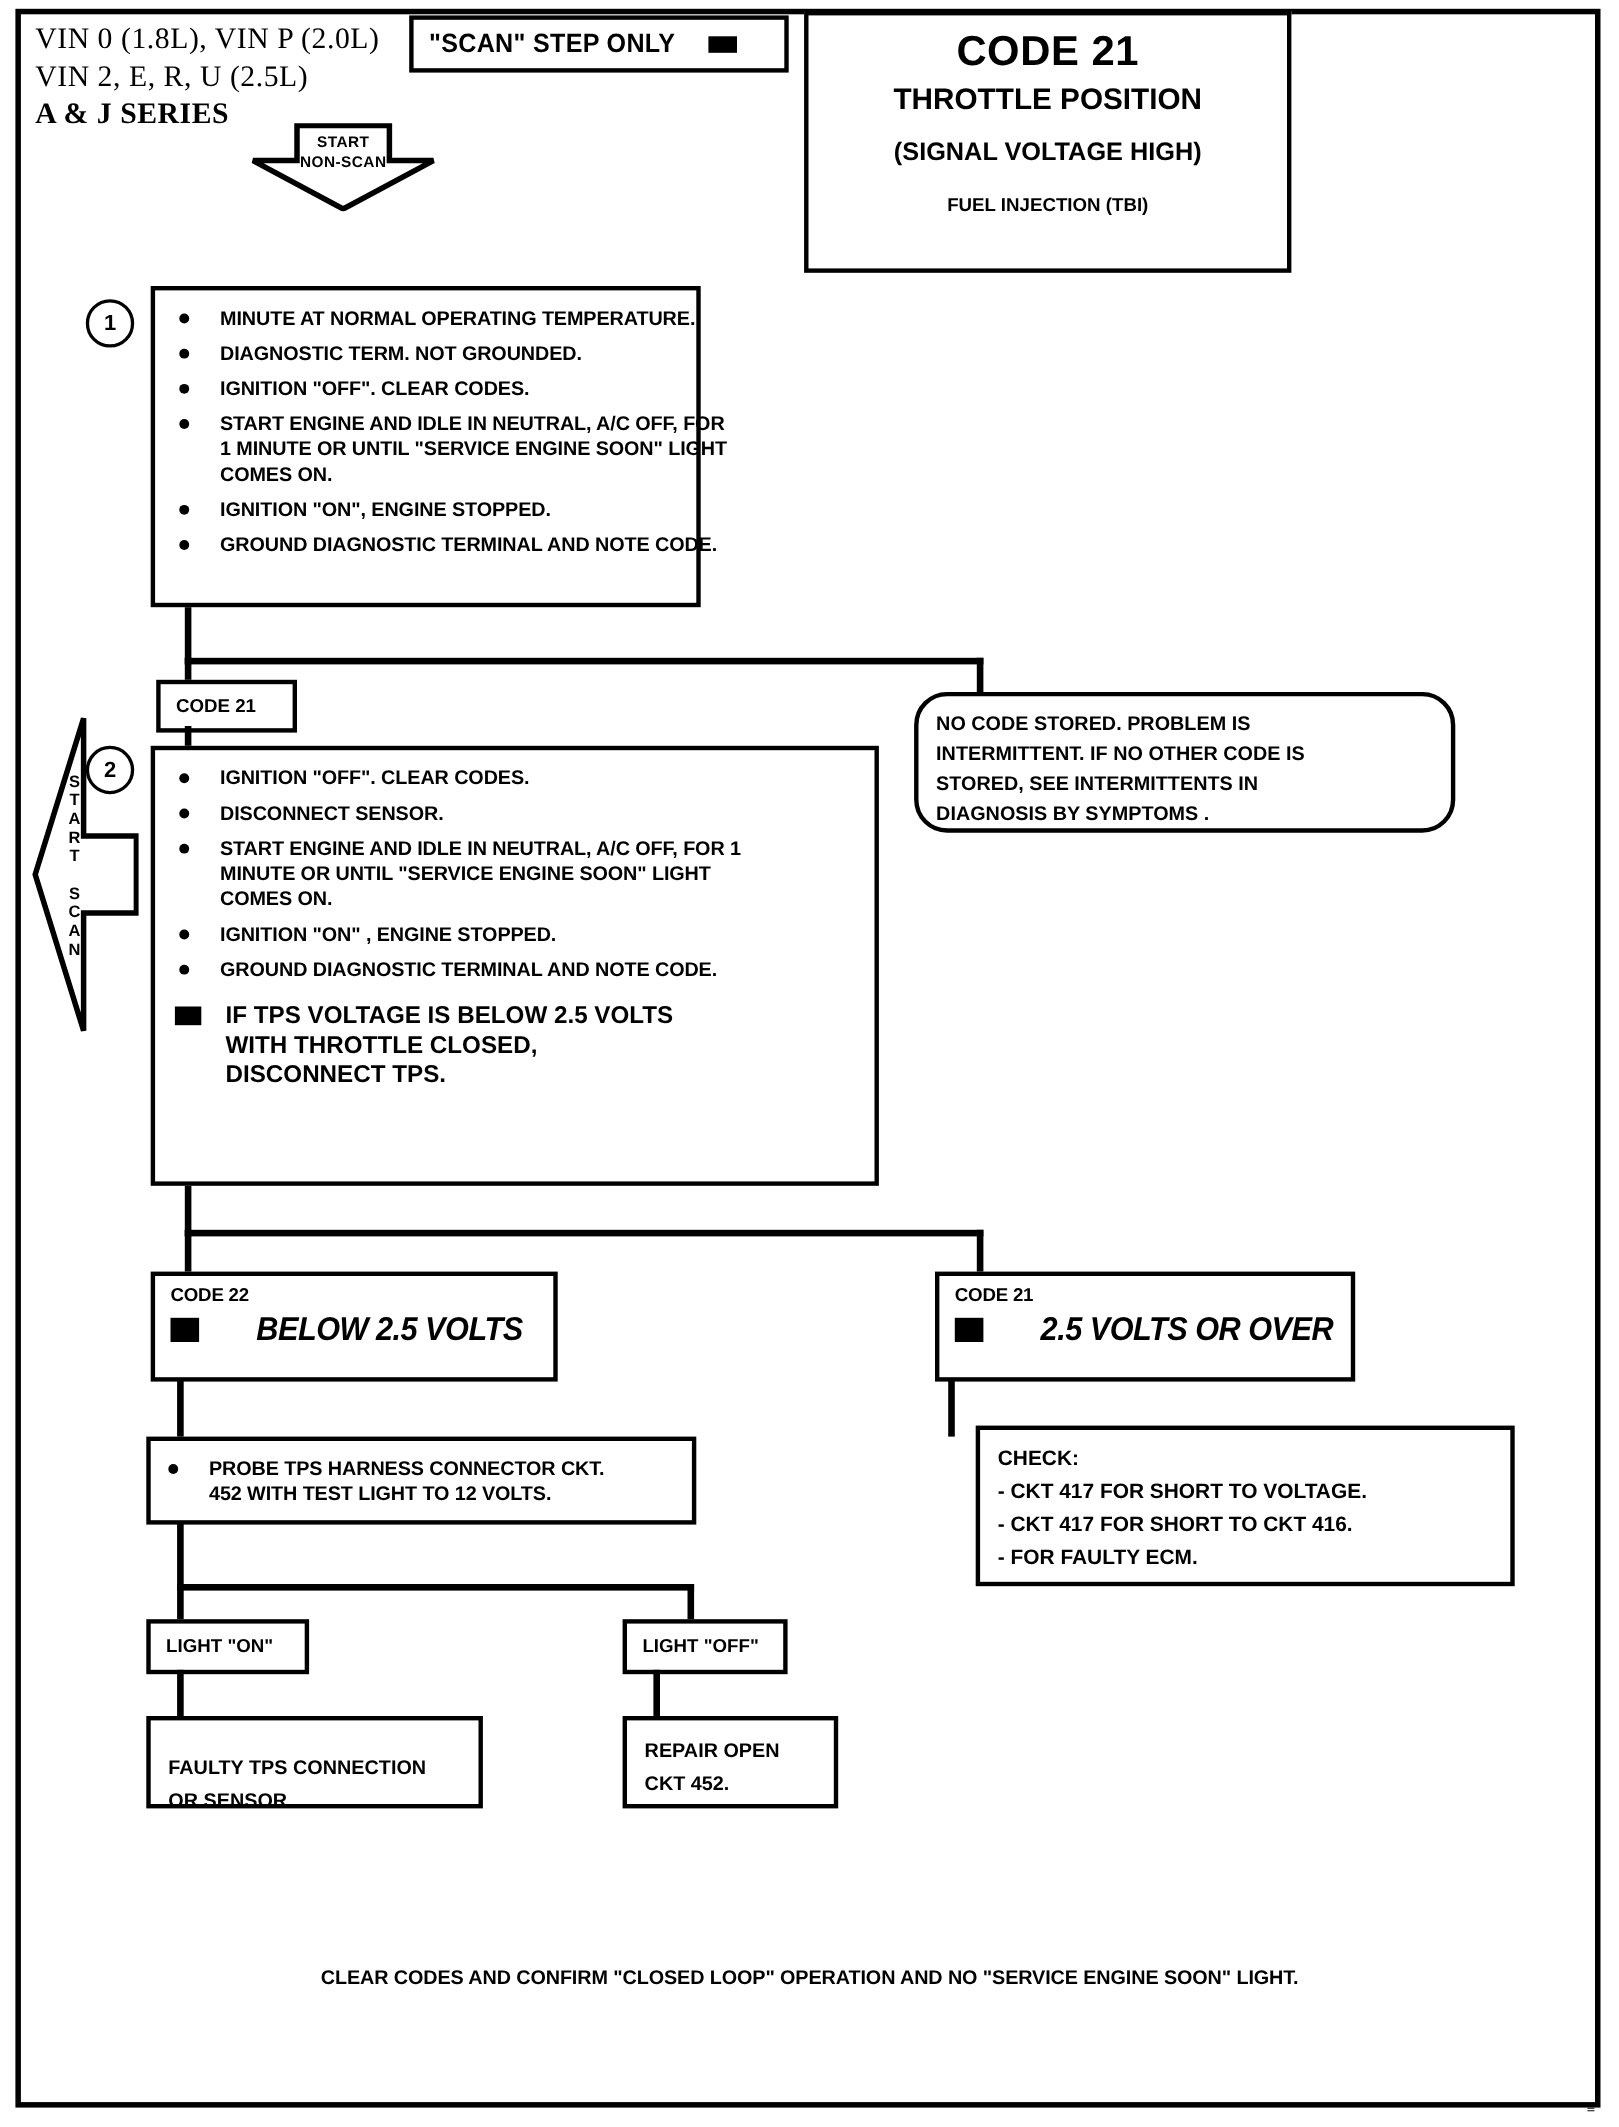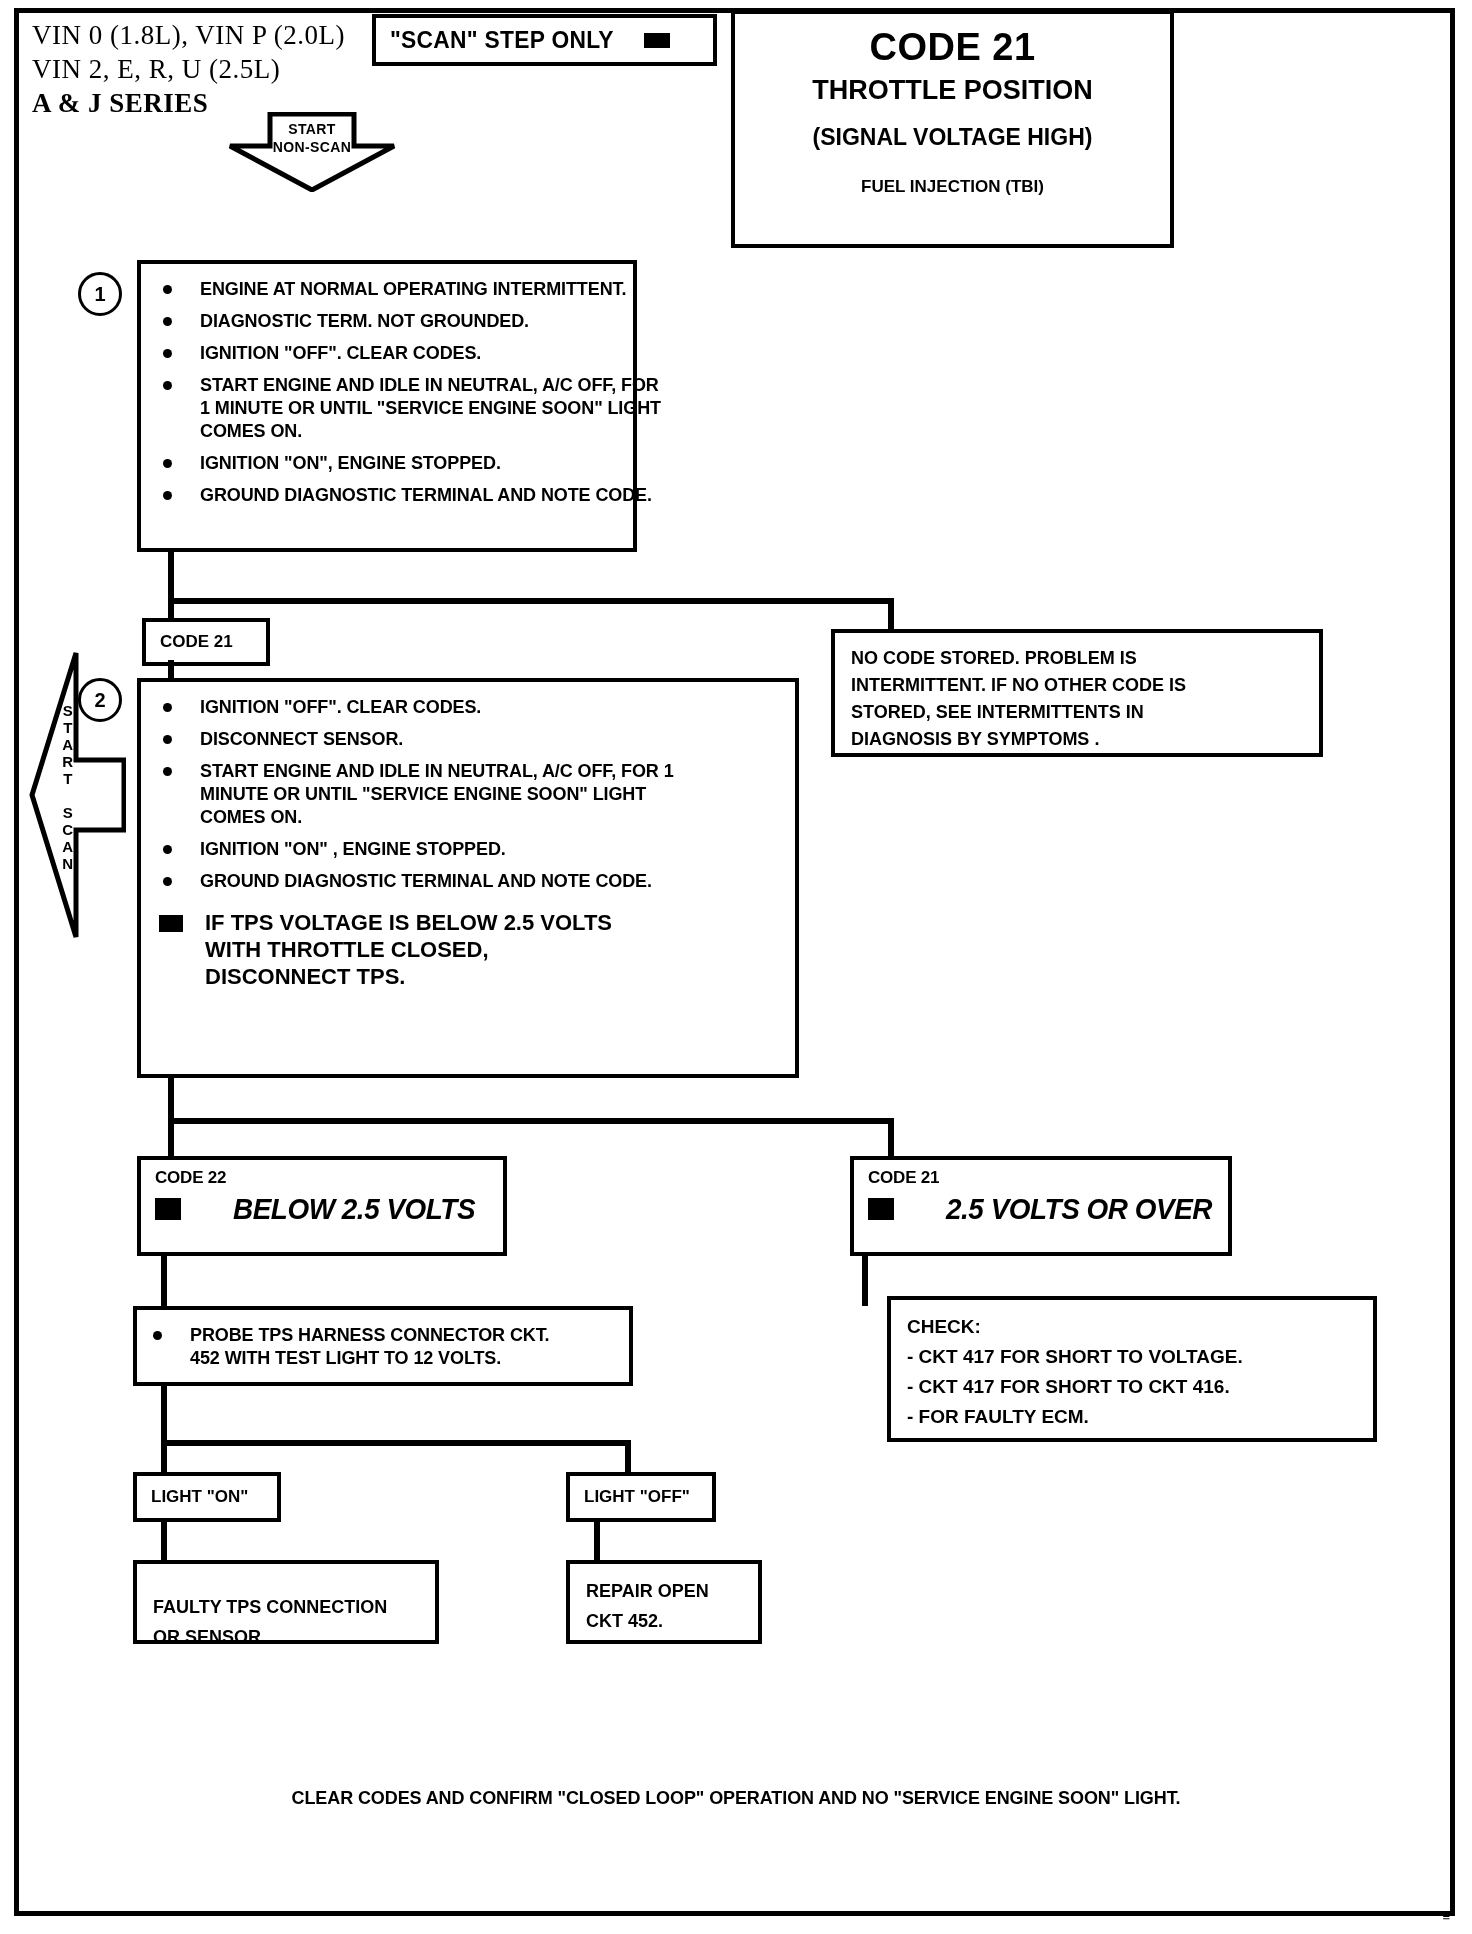--- a/index.html
+++ b/index.html
@@ -335,21 +335,21 @@
 
   <div class="step-circle" style="left:78px; top:272px;">
     <span>1</span>
   </div>
 
   <div class="box" style="left:137px; top:260px; width:500px; height:292px;">
     <div class="blist" style="position:relative;">
       <div class="brow">
         <span class="bdot"></span>
         <span class="btxt">
-            <span class="l">ENGINE AT NORMAL OPERATING INTERMITTENT.</span>
+            <span class="l">MINUTE AT NORMAL OPERATING TEMPERATURE.</span>
           </span>
       </div>
       <div class="brow">
         <span class="bdot"></span>
         <span class="btxt">
             <span class="l">DIAGNOSTIC TERM. NOT GROUNDED.</span>
           </span>
       </div>
       <div class="brow">
         <span class="bdot"></span>
@@ -383,21 +383,21 @@
   <div class="line" style="left:168px; top:552px; width:6px; height:52px;"></div>
   <div class="line" style="left:168px; top:598px; width:726px; height:6px;"></div>
   <div class="line" style="left:888px; top:598px; width:6px; height:36px;"></div>
   <div class="line" style="left:168px; top:598px; width:6px; height:42px;"></div>
 
   <div class="box" style="left:142px; top:618px; width:128px; height:48px; display:flex; align-items:center; padding-left:14px;">
     <span class="small-label">CODE 21</span>
   </div>
   <div class="line" style="left:168px; top:660px; width:6px; height:24px;"></div>
 
-  <div class="box" style="left:831px; top:629px; width:492px; height:128px;">
+  <div class="box" style="left:831px; top:629px; width:492px; height:128px;border-radius:30px;">
     <div class="tb">
       <span class="l">NO CODE STORED.  PROBLEM IS</span>
       <span class="l">INTERMITTENT.  IF NO OTHER CODE  IS</span>
       <span class="l">STORED, SEE INTERMITTENTS  IN</span>
       <span class="l">DIAGNOSIS BY SYMPTOMS .</span>
     </div>
   </div>
 
   <div class="step-circle" style="left:78px; top:678px;">
     <span>2</span>

